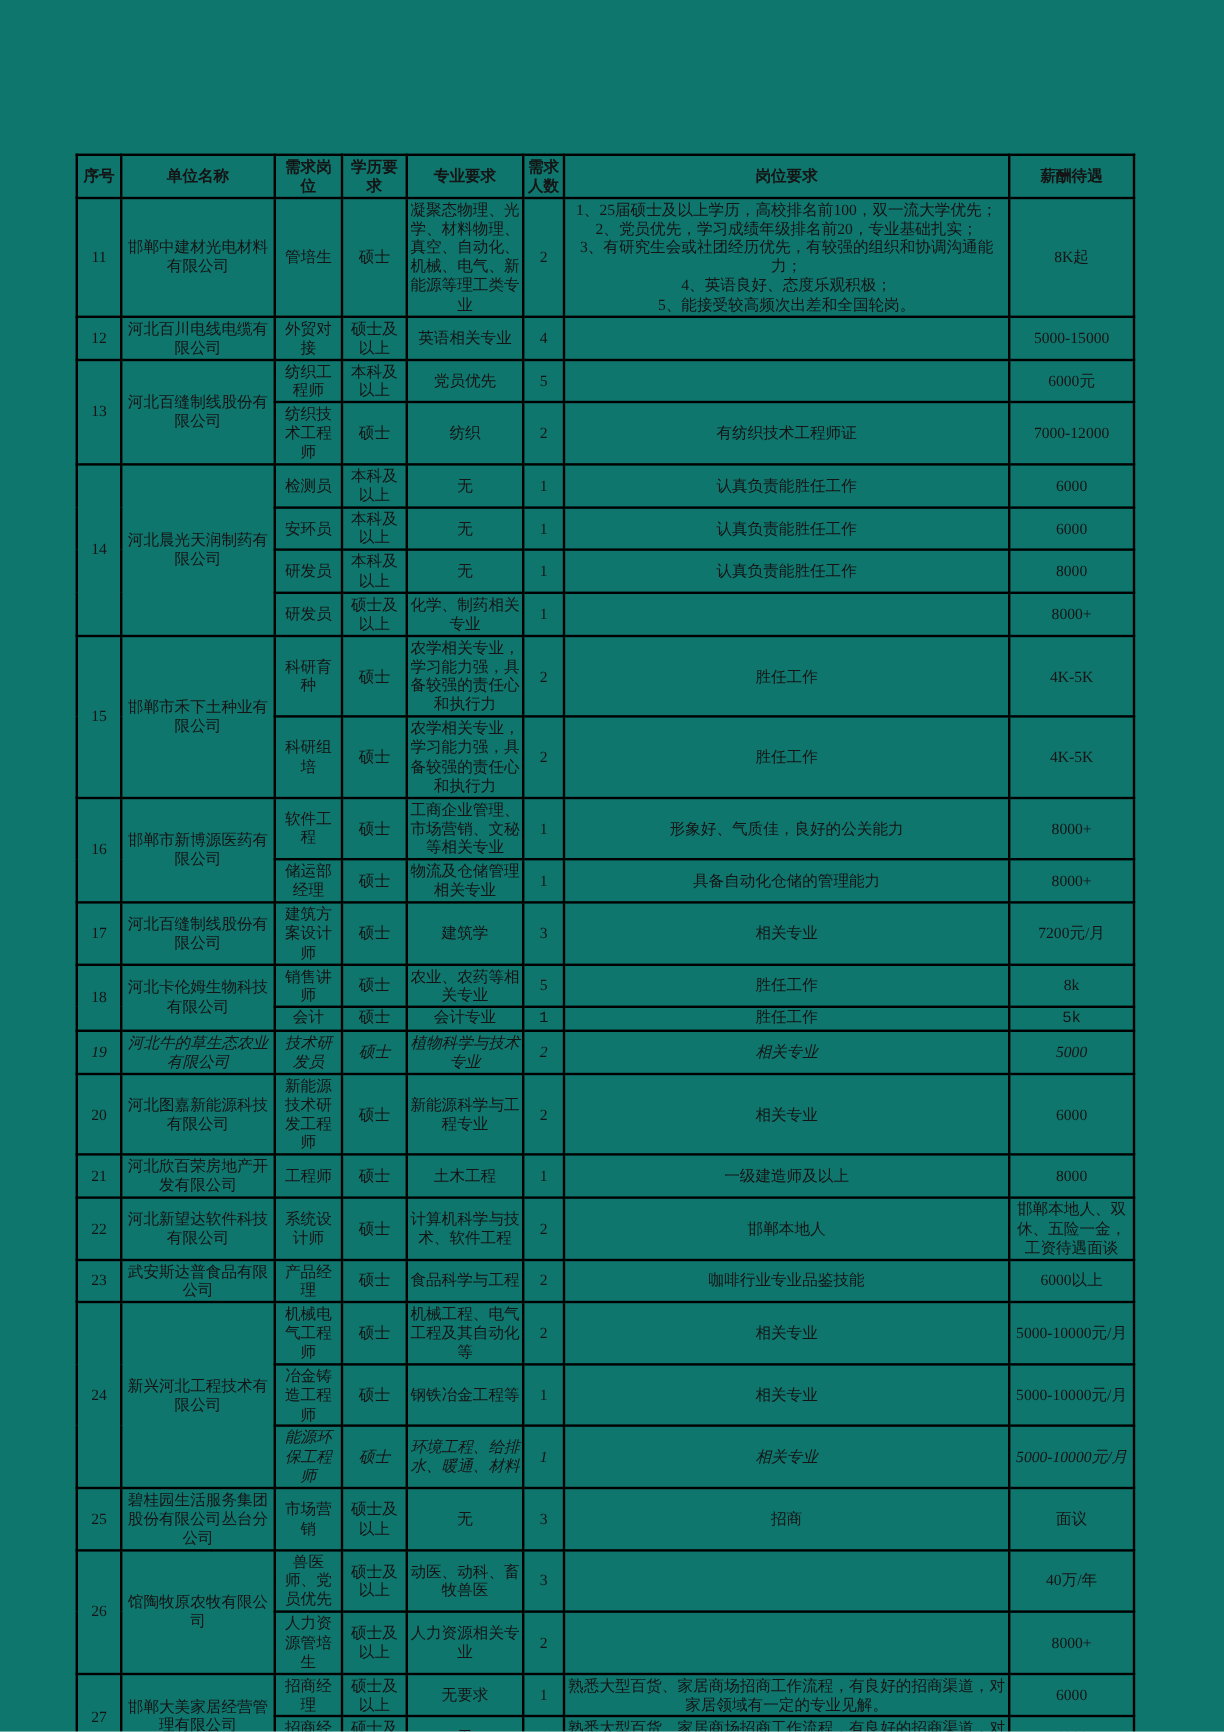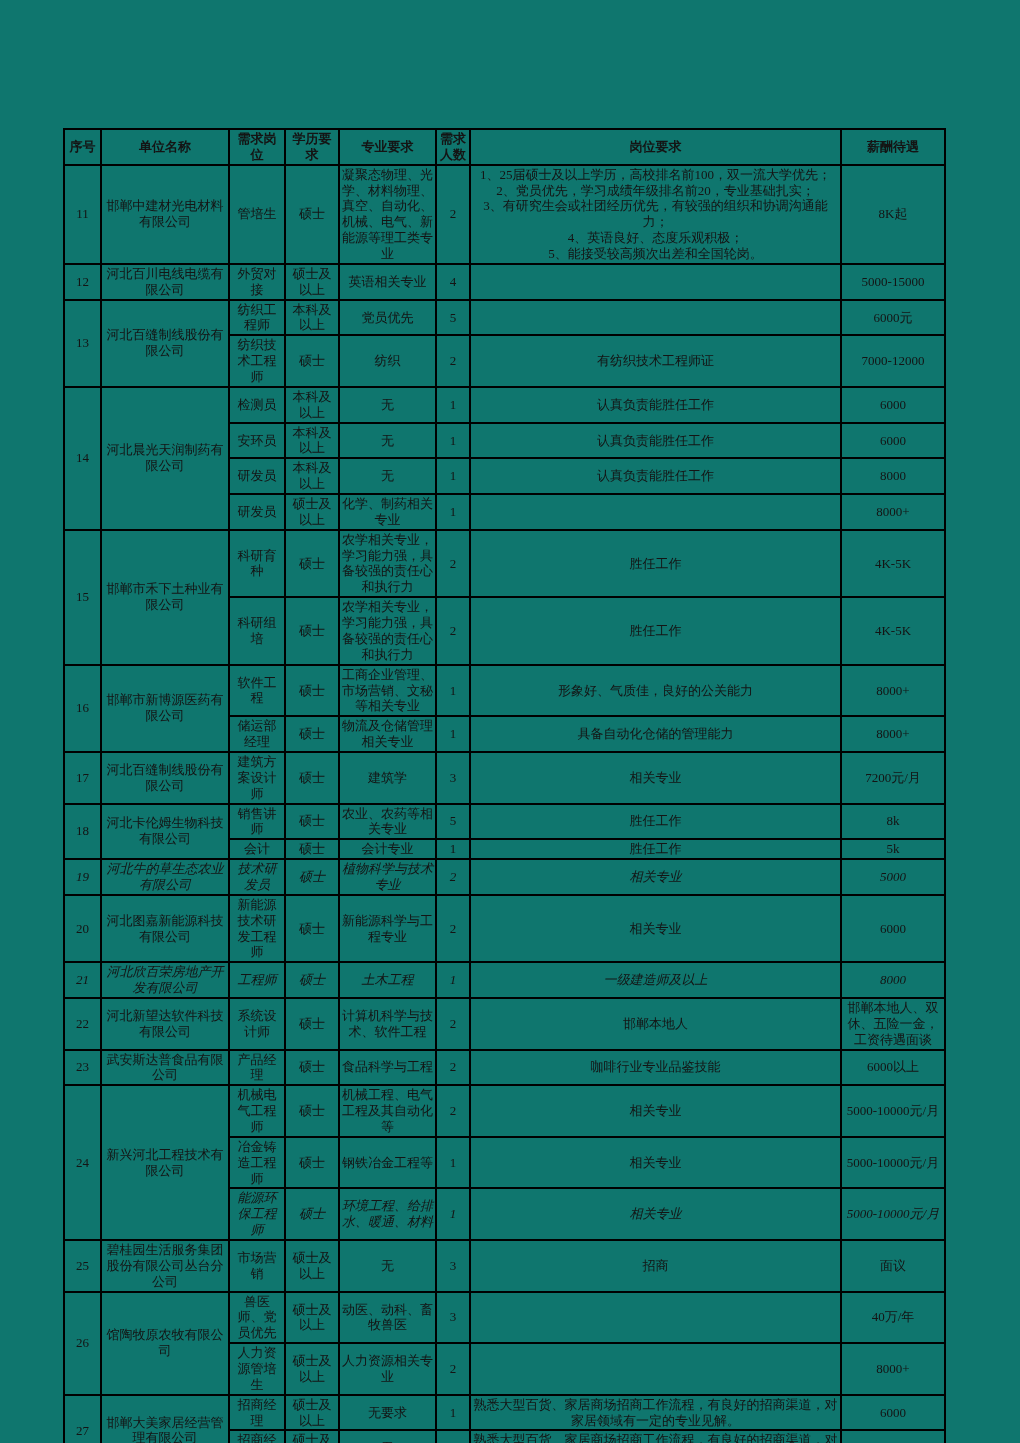--- a/index.html
+++ b/index.html
@@ -184,21 +184,21 @@
         <tr style="height: 33px;">
           <td rowspan="2" class="col-index">18</td>
           <td rowspan="2" class="col-company">河北卡伦姆生物科技有限公司</td>
           <td class="col-position">销售讲师</td>
           <td class="col-education">硕士</td>
           <td class="col-major">农业、农药等相关专业</td>
           <td class="col-headcount">5</td>
           <td class="col-requirements">胜任工作</td>
           <td class="col-salary">8k</td>
         </tr>
-        <tr style="height: 16px;">
+        <tr style="height: 16px; font-family: Liberation Mono, monospace;">
           <td class="col-position">会计</td>
           <td class="col-education">硕士</td>
           <td class="col-major">会计专业</td>
           <td class="col-headcount">1</td>
           <td class="col-requirements">胜任工作</td>
           <td class="col-salary">5k</td>
         </tr>
         <tr style="height: 32px; font-style: italic;">
           <td class="col-index">19</td>
           <td class="col-company">河北牛的草生态农业有限公司</td>
@@ -212,21 +212,21 @@
         <tr style="height: 45px;">
           <td class="col-index">20</td>
           <td class="col-company">河北图嘉新能源科技有限公司</td>
           <td class="col-position">新能源技术研发工程师</td>
           <td class="col-education">硕士</td>
           <td class="col-major">新能源科学与工程专业</td>
           <td class="col-headcount">2</td>
           <td class="col-requirements">相关专业</td>
           <td class="col-salary">6000</td>
         </tr>
-        <tr style="height: 31px; font-style: italic;">
+        <tr style="height: 31px;">
           <td class="col-index">21</td>
           <td class="col-company">河北欣百荣房地产开发有限公司</td>
           <td class="col-position">工程师</td>
           <td class="col-education">硕士</td>
           <td class="col-major">土木工程</td>
           <td class="col-headcount">1</td>
           <td class="col-requirements">一级建造师及以上</td>
           <td class="col-salary">8000</td>
         </tr>
         <tr style="height: 43px;">

